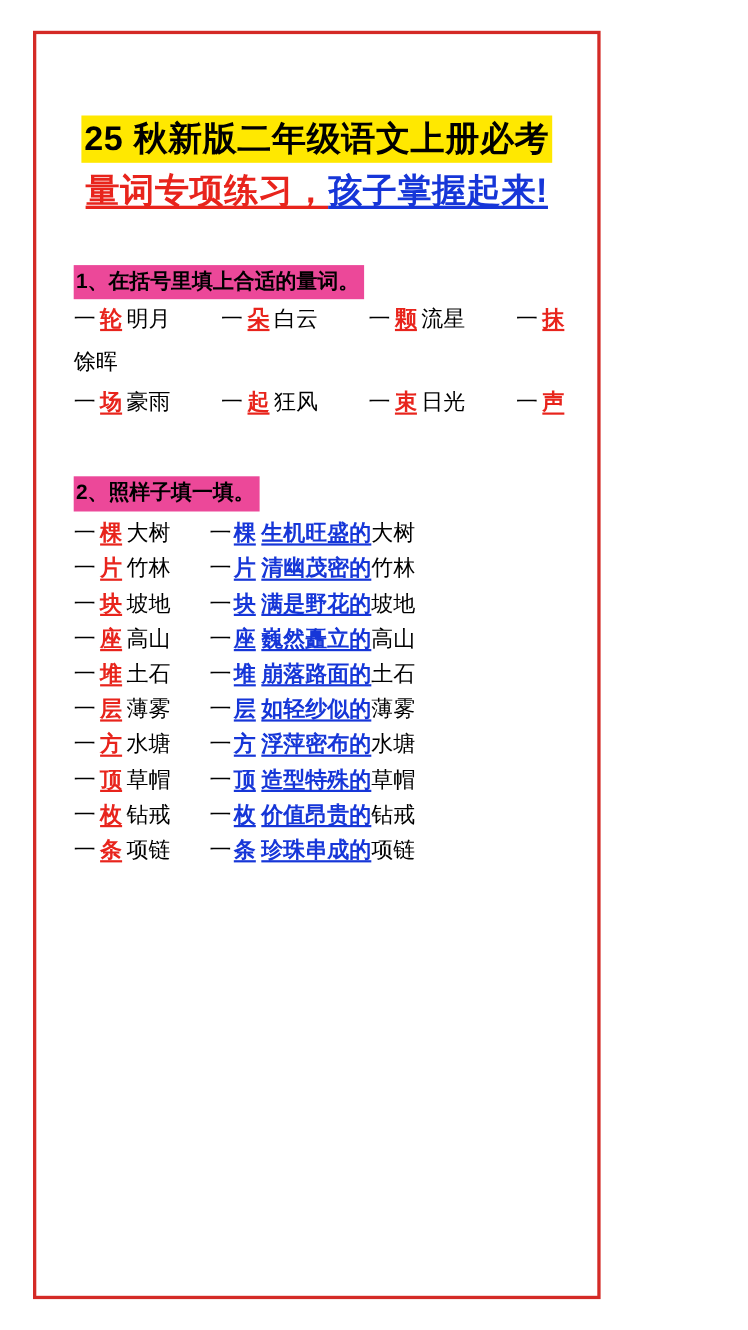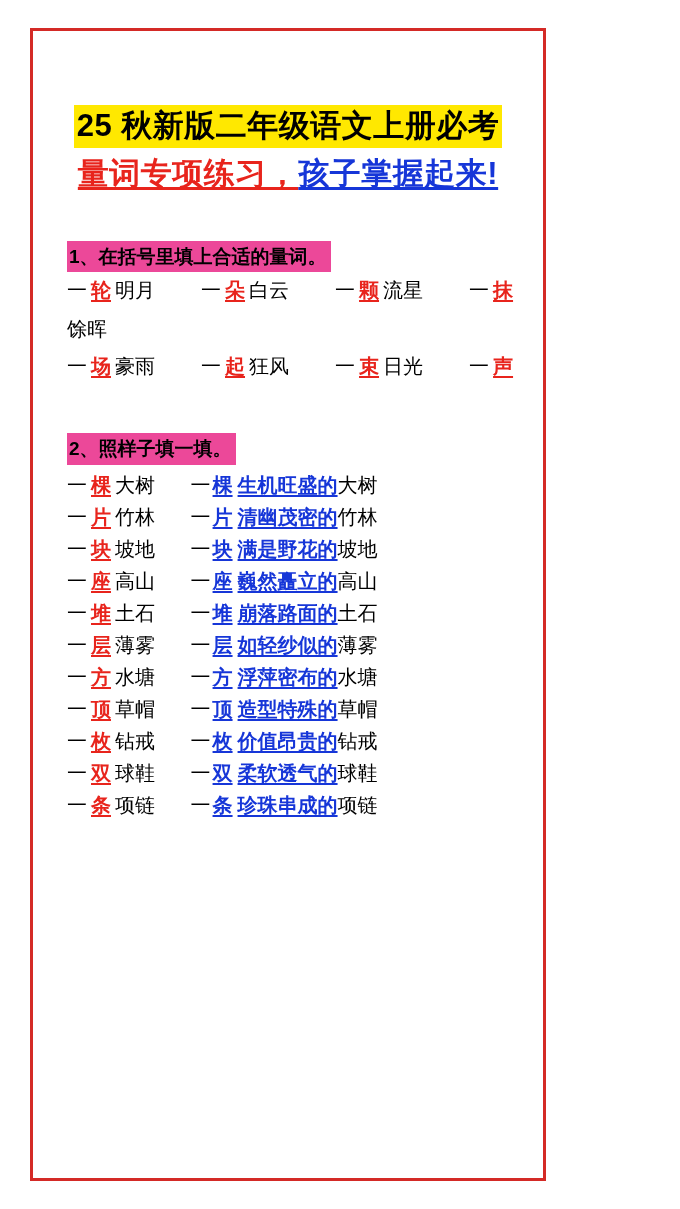--- a/index.html
+++ b/index.html
@@ -234,24 +234,20 @@
         <div class="p2-row">
           <span class="p2-left"><span class="num">一</span><span class="mw">顶</span><span class="tail">草帽</span></span>
           <span class="p2-right"><span class="num">一</span><span class="blue-phrase"><span class="mw-b">顶</span><span>造型特殊的</span></span><span class="tail">草帽</span></span>
         </div>
 
         <div class="p2-row">
           <span class="p2-left"><span class="num">一</span><span class="mw">枚</span><span class="tail">钻戒</span></span>
           <span class="p2-right"><span class="num">一</span><span class="blue-phrase"><span class="mw-b">枚</span><span>价值昂贵的</span></span><span class="tail">钻戒</span></span>
         </div>
 
-        <div class="p2-row">
-          <span class="p2-left"><span class="num">一</span><span class="mw">双</span><span class="tail">球鞋</span></span>
-          <span class="p2-right"><span class="num">一</span><span class="blue-phrase"><span class="mw-b">双</span><span>柔软透气的</span></span><span class="tail">球鞋</span></span>
-        </div>
 
         <div class="p2-row">
           <span class="p2-left"><span class="num">一</span><span class="mw">条</span><span class="tail">项链</span></span>
           <span class="p2-right"><span class="num">一</span><span class="blue-phrase"><span class="mw-b">条</span><span>珍珠串成的</span></span><span class="tail">项链</span></span>
         </div>
 
       </div>
     </div>
 
   </div>

